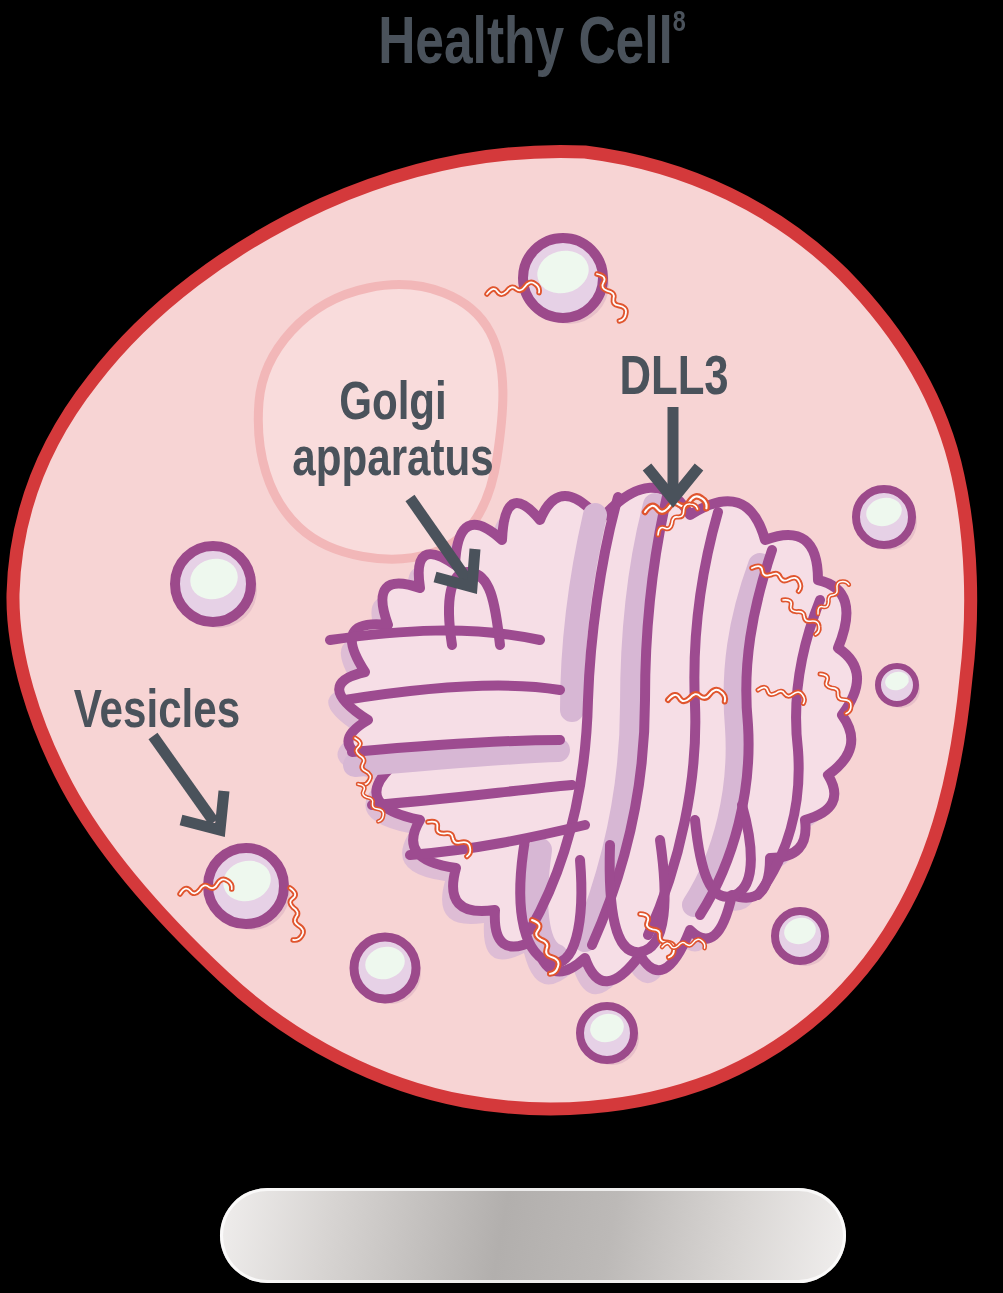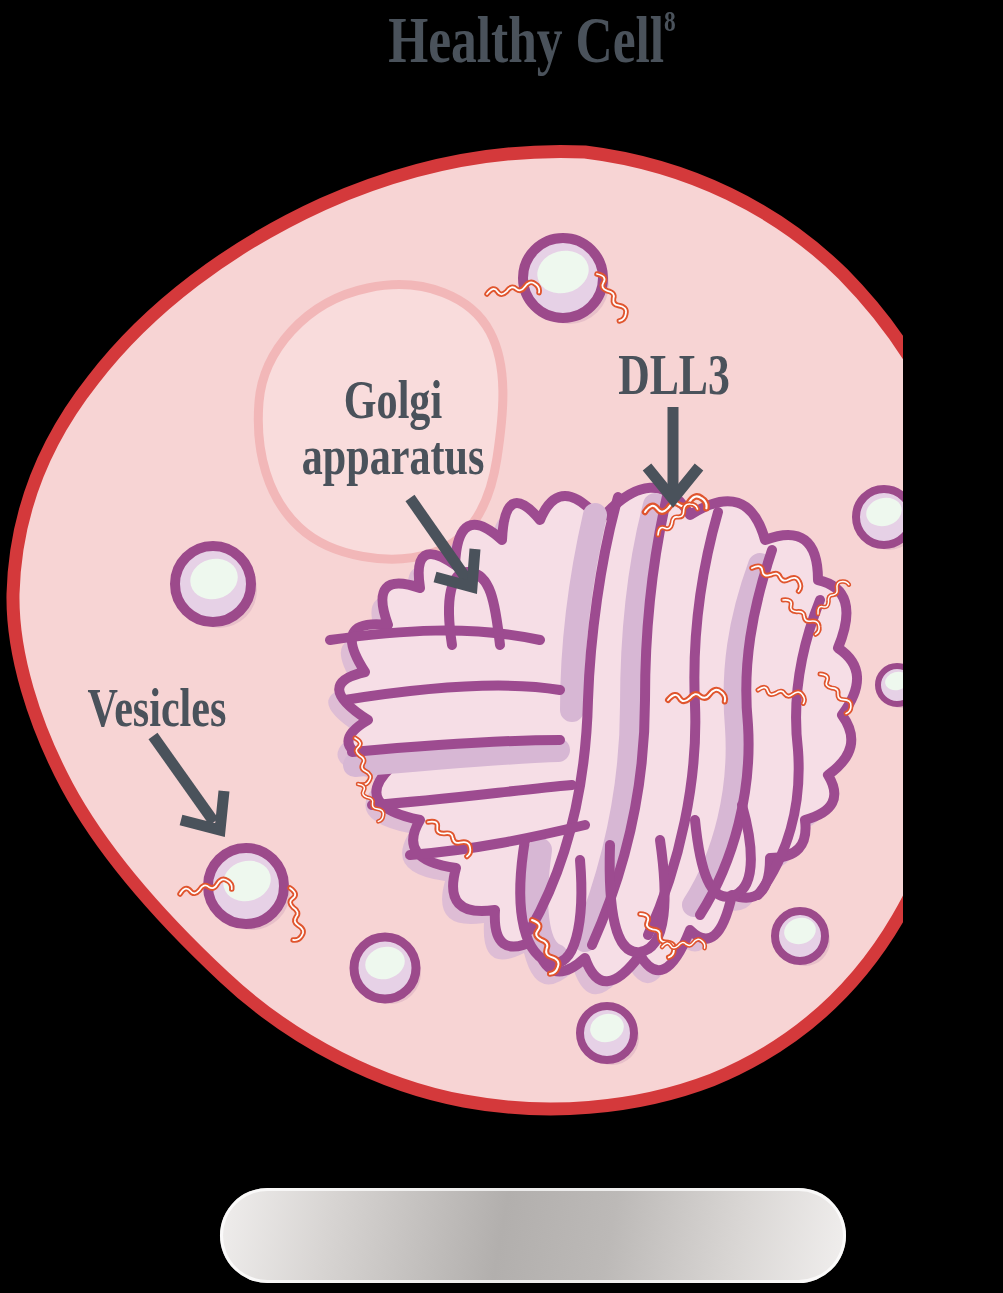--- a/index.html
+++ b/index.html
@@ -1,18 +1,18 @@
 <!DOCTYPE html>
 <html><head>
 <meta charset="utf-8">
 <style>
   html,body{margin:0;padding:0;background:#000;}
   .stage{
-    position:relative;width:903px;height:1293px;background:#000;overflow:hidden;
-    font-family:Liberation Serif, serif;
+    position:relative;width:1003px;height:1293px;background:#000;overflow:hidden;
+    font-family:Liberation Sans, sans-serif;
   }
   .stage svg{position:absolute;left:0;top:0;}
   .lbl{
     position:absolute;color:#4a525b;font-weight:bold;text-align:center;
     transform:scaleX(.78);transform-origin:center;line-height:1.04;
     letter-spacing:0px;white-space:pre-line;
   }
   .title{
     position:absolute;left:132px;top:2px;width:800px;text-align:center;
     color:#4a525b;font-weight:bold;font-size:66px;

